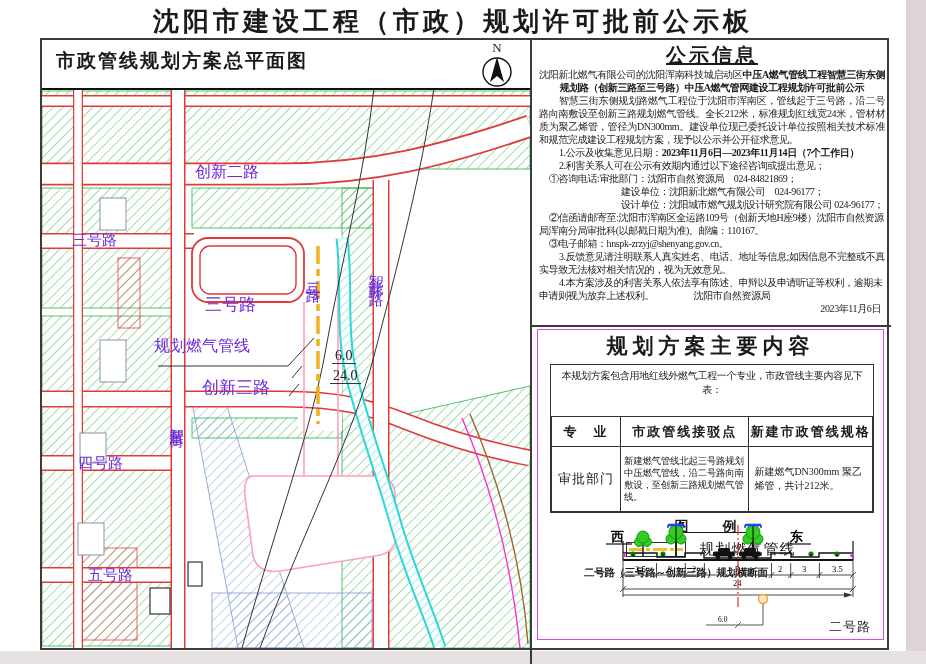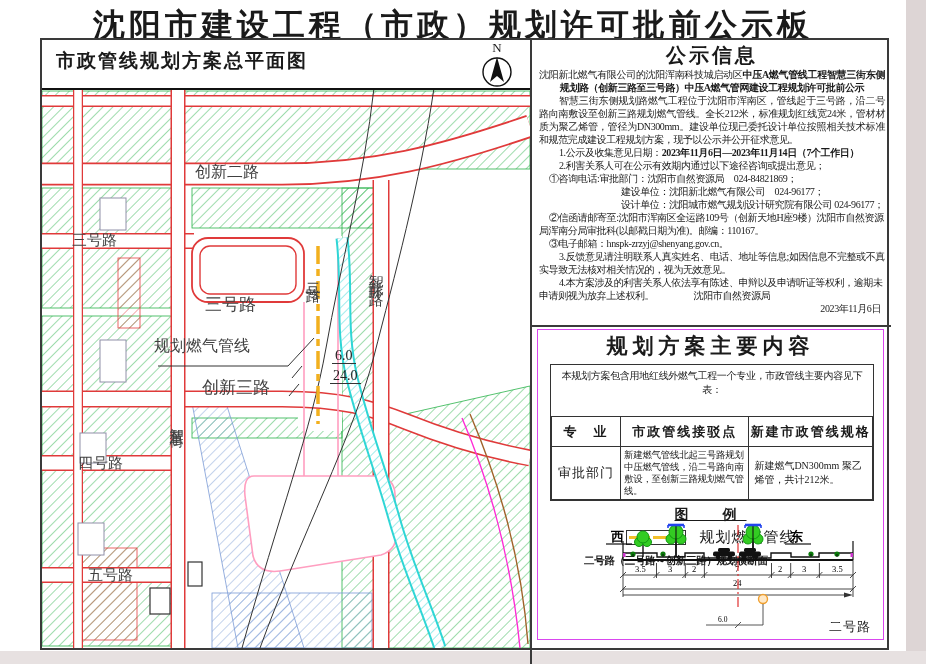--- a/index.html
+++ b/index.html
@@ -1,53 +1,53 @@
 <!DOCTYPE html>
 <html><head>
 <meta charset="utf-8">
 <style>
   html,body{margin:0;padding:0;}
   body{width:926px;height:664px;position:relative;background:#fff;
        font-family:"Liberation Serif","DejaVu Serif",serif;color:#1a1a1a;overflow:hidden;}
   .edge-right{position:absolute;left:906px;top:0;width:20px;height:664px;background:#ddd5d5;}
   .edge-bottom{position:absolute;left:0;top:651px;width:926px;height:13px;background:#e7e1e1;}
   .page-title{position:absolute;left:0;top:4px;width:906px;text-align:center;
-      font-size:32px;font-weight:bold;letter-spacing:4px;}
+      font-size:26px;font-weight:bold;letter-spacing:4px;}
   .frame{position:absolute;left:40px;top:38px;width:849px;height:612px;border:2px solid #3a3a3a;background:#fff;box-sizing:border-box;}
   
   .map-panel{position:absolute;left:0;top:0;width:490px;height:656px;border-right:2px solid #3a3a3a;box-sizing:border-box;overflow:hidden;}
   .map-title{position:absolute;left:14px;top:8px;font-size:19px;font-weight:bold;letter-spacing:2px;}
   .map-svg{position:absolute;left:0;top:48px;}
-  .maplabel{position:absolute;font-size:15px;color:#404040;white-space:nowrap;line-height:1;}
+  .maplabel{position:absolute;font-size:15px;color:#6d28d9;white-space:nowrap;line-height:1;}
   .maplabel.v{writing-mode:vertical-rl;text-orientation:upright;letter-spacing:2px;}
   .dimlabel{position:absolute;font-size:14px;color:#222;border-bottom:1px solid #333;line-height:1.1;padding:0 3px;}
   .compass{position:absolute;left:433px;top:2px;width:44px;text-align:center;}
   .compass-n{font-size:13px;line-height:12px;}
   
   .notice-panel{position:absolute;left:490px;top:0;width:359px;height:287px;box-sizing:border-box;
       border-bottom:2px solid #3a3a3a;padding:2px 6px 0 7px;overflow:hidden;
       font-size:10px;line-height:13px;letter-spacing:-0.4px;}
-  .notice-title{text-align:center;font-size:20px;font-weight:bold;letter-spacing:3px;line-height:26px;}
+  .notice-title{text-align:center;font-size:20px;font-weight:bold;letter-spacing:3px;line-height:26px;text-decoration:underline;}
   .notice-intro{text-align:justify;text-align-last:center;}
   .n-ind2{text-indent:2em;}
   .n-ind1{text-indent:1em;}
   .n-pad8{padding-left:8.2em;}
   .n-right{text-align:right;}
   .sig-line{text-align:center;margin-top:-13px;padding-left:40px;}
   
   .plan-panel{position:absolute;left:490px;top:287px;width:359px;height:321px;box-sizing:border-box;}
   .plan-inner{position:absolute;left:5px;top:2px;right:7px;bottom:8px;border:1px solid #d946ef;}
   .plan-title{text-align:center;font-size:21px;font-weight:bold;letter-spacing:5px;margin-top:2px;}
   .plan-box{margin:4px 9px 0 12px;border:1.5px solid #333;}
   .plan-box-intro{font-size:10px;text-align:center;padding:4px 2px 3px 2px;letter-spacing:-0.3px;}
   table.spec{width:100%;border-collapse:collapse;table-layout:fixed;margin-top:16px;}
   table.spec th,table.spec td{border:1.5px solid #333;box-sizing:border-box;}
   table.spec th{font-size:13px;font-weight:bold;height:30px;letter-spacing:2px;}
   td.c1{font-size:13px;text-align:center;letter-spacing:1px;}
-  td.c2{font-size:9.5px;padding:2px 3px;line-height:12px;letter-spacing:-0.3px;}
+  td.c2{font-size:9.5px;padding:8px 3px;line-height:12px;letter-spacing:-0.3px;}
   td.c3{font-size:10px;padding:2px 5px;line-height:14px;}
   .legend-title{text-align:center;font-size:14px;font-weight:bold;letter-spacing:10px;
       text-decoration:underline;margin-top:5px;}
   .legend-row{display:flex;align-items:center;justify-content:center;gap:14px;margin-top:4px;}
   .legend-sym{width:58px;height:13px;border:1.5px solid #333;display:flex;align-items:center;}
   .legend-dash{height:3px;width:100%;margin:0 2px;
       background:repeating-linear-gradient(90deg,#f2c02a 0 14px,#fff 14px 17px,#f2c02a 17px 21px,#fff 21px 24px);}
   .legend-label{font-size:15px;letter-spacing:1px;}
   .xsec-title{font-size:10.5px;font-weight:bold;margin:7px 0 0 46px;letter-spacing:-0.3px;}
   .xsec-svg{position:absolute;left:55px;top:183px;}

